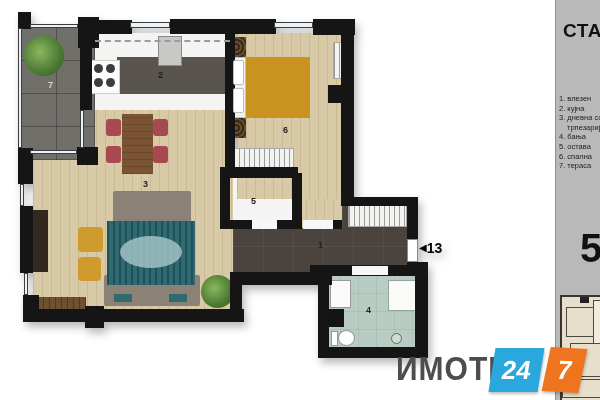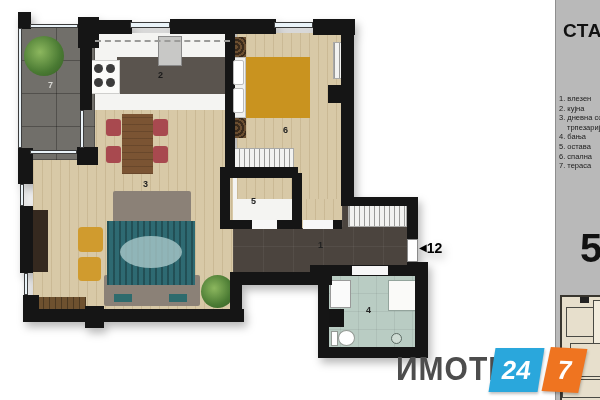--- a/index.html
+++ b/index.html
@@ -199,21 +199,21 @@
     <span class="lbl" style="left:318px;top:240px;">1</span>
     <span class="lbl" style="left:158px;top:70px;color:#1b1b1b;">2</span>
     <span class="lbl" style="left:143px;top:179px;">3</span>
     <span class="lbl" style="left:366px;top:305px;">4</span>
     <span class="lbl" style="left:251px;top:196px;">5</span>
     <span class="lbl" style="left:283px;top:125px;">6</span>
     <span class="lbl" style="left:48px;top:80px;color:#d8d8d4;">7</span>
 
     <div class="ent" style="left:419px;top:240px;">
       <span class="arr">◀</span>
-      <span class="num">12</span>
+      <span class="num">13</span>
     </div>
   </div>
 
   <div id="panel">
     <div class="title">СТАН</div>
     <div class="legend">
       <div>1. влезен</div>
       <div>2. кујна</div>
       <div>3. дневна со</div>
       <div class="cont">трпезарија</div>

